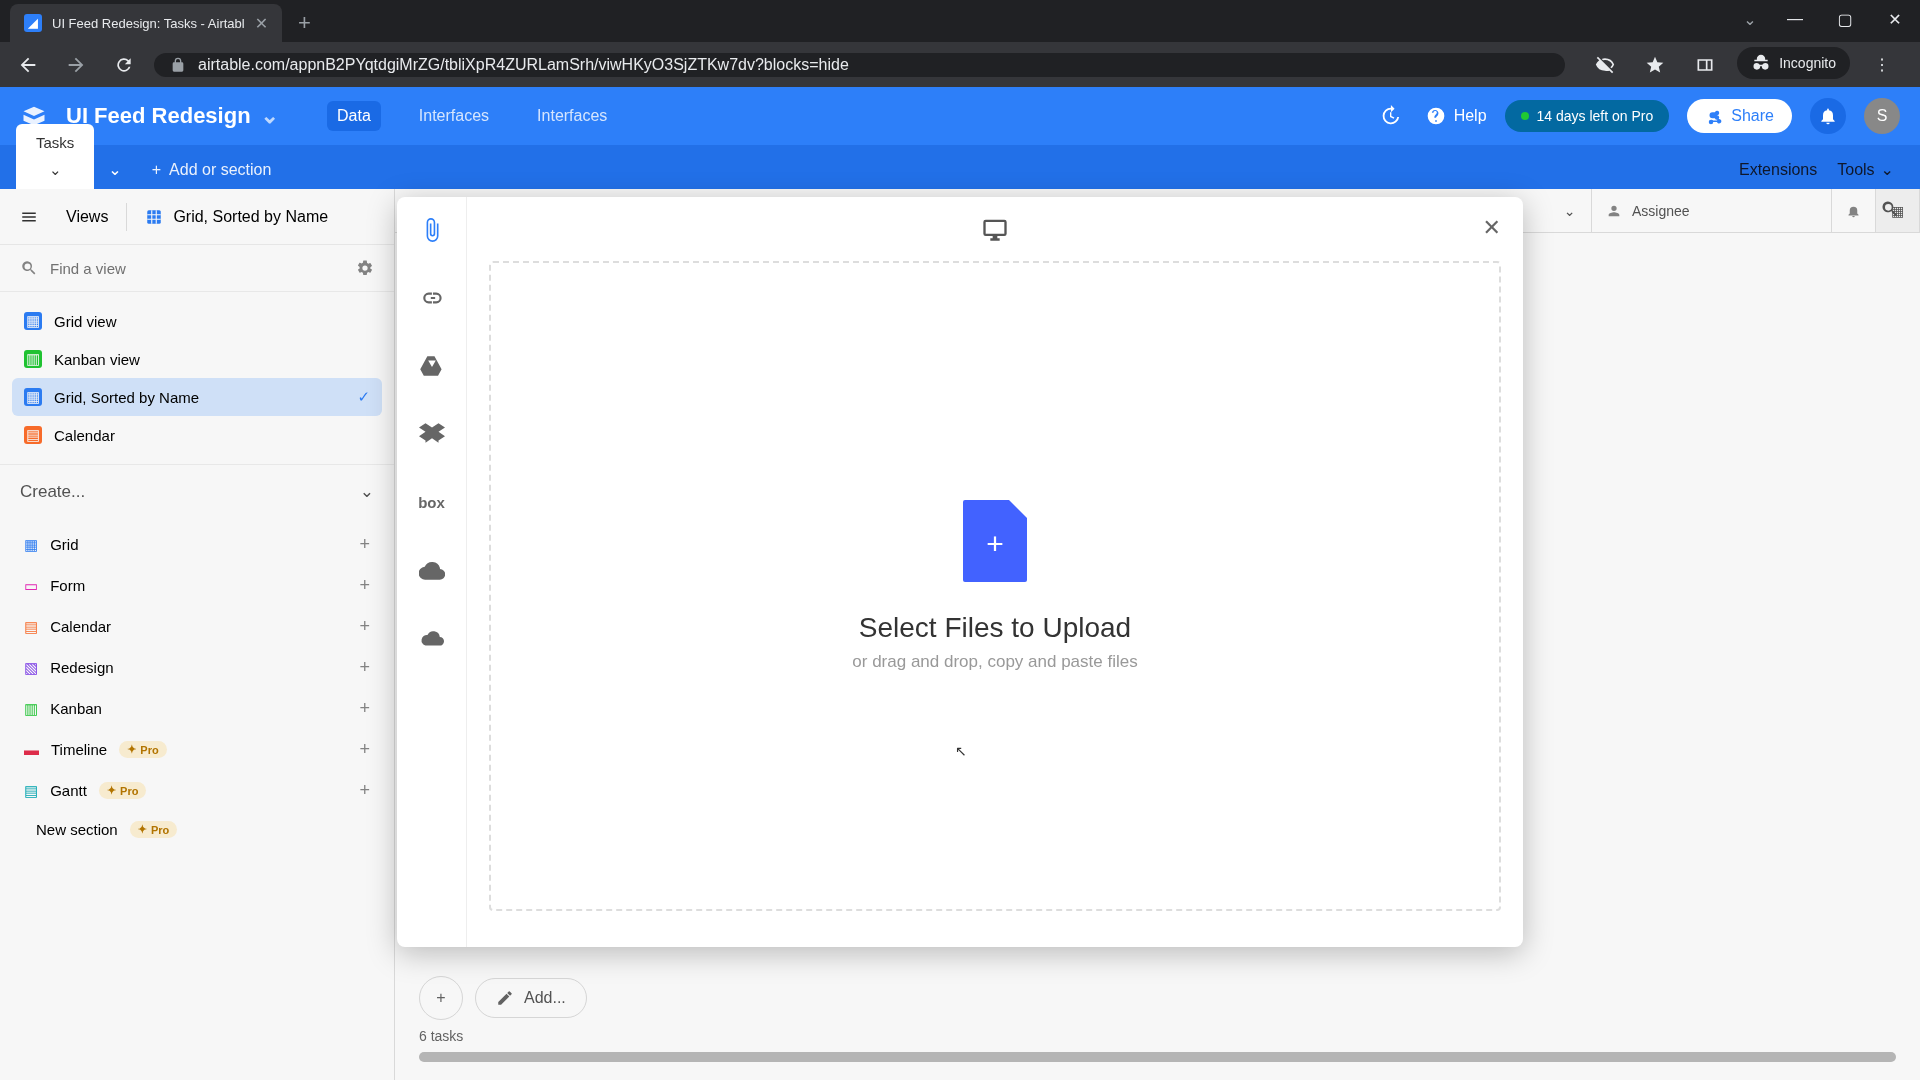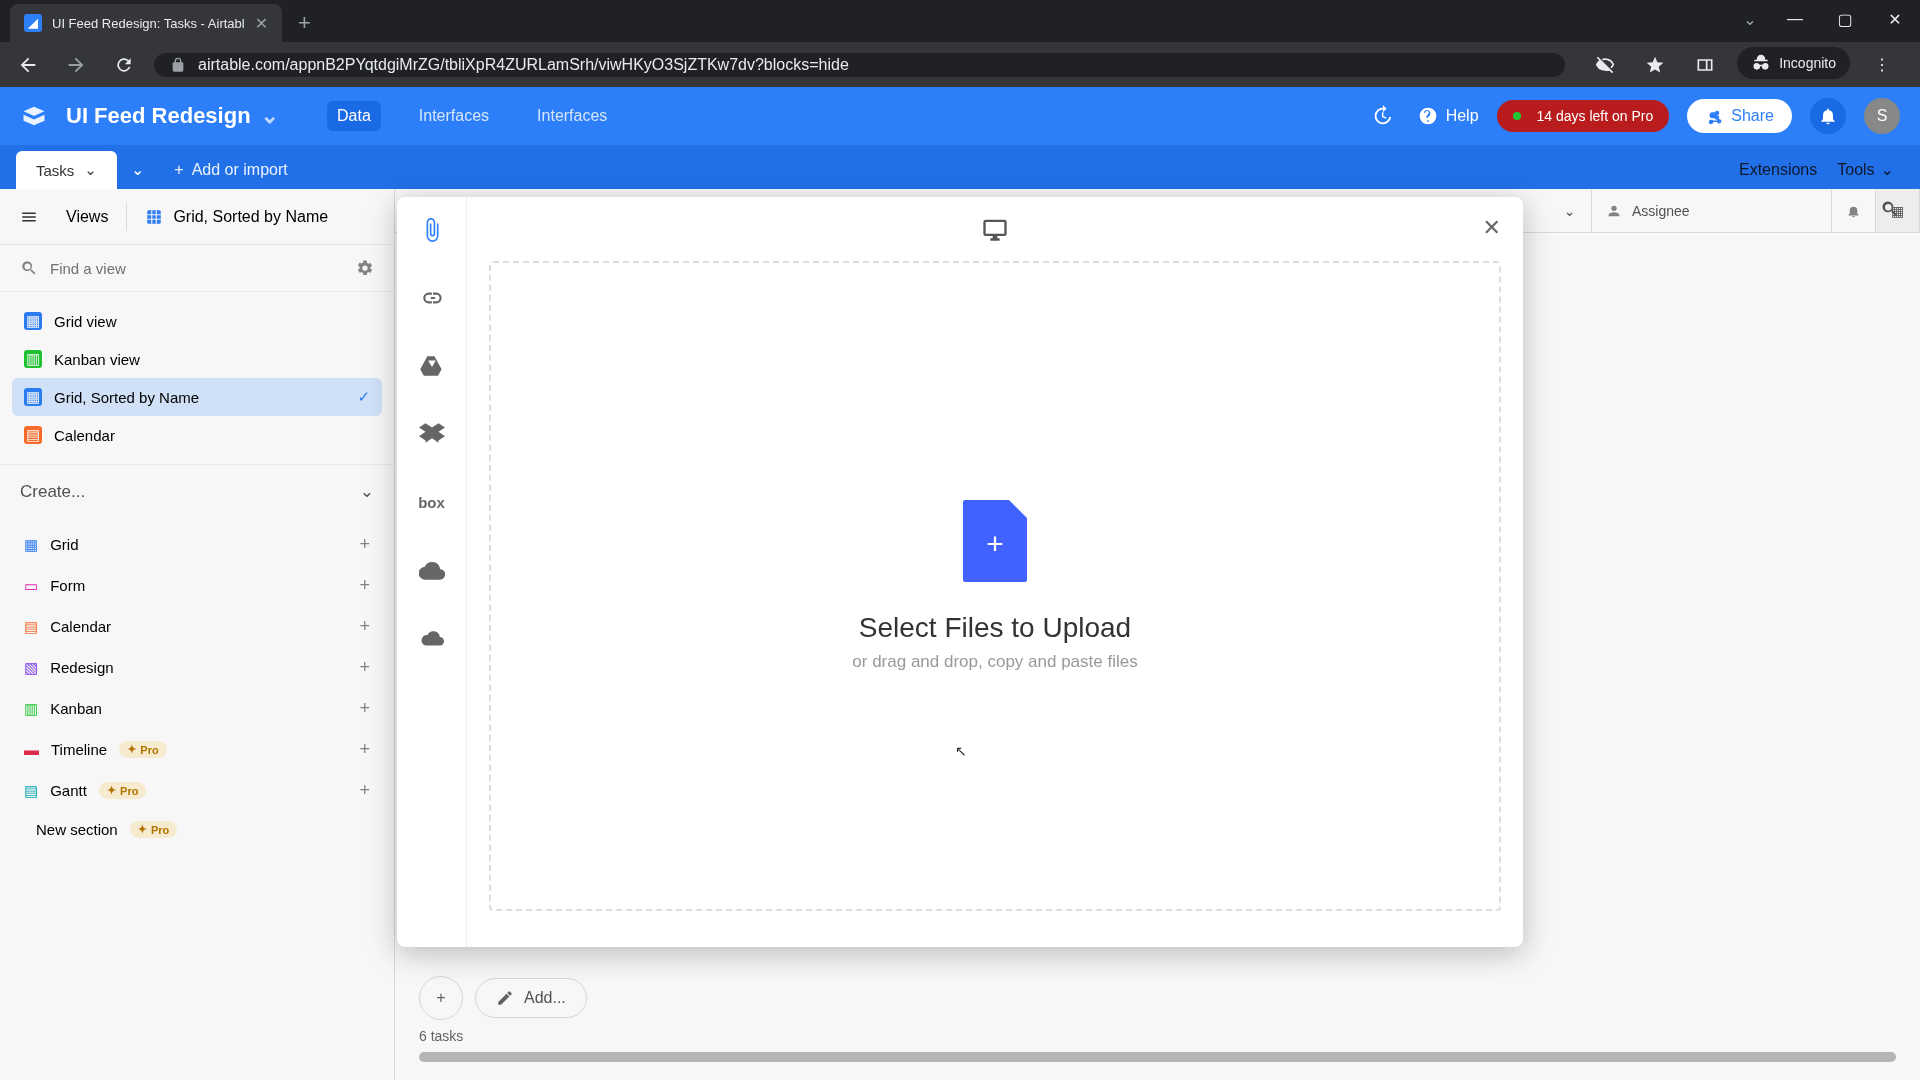--- a/index.html
+++ b/index.html
@@ -27,29 +27,29 @@
 
 
 .at-topbar { height: 58px; background: #2d7ff9; display:flex; align-items:center; padding: 0 20px; gap: 18px; color: #fff; }
 .at-logo { width: 28px; height: 28px; }
 .at-title { font-size: 22px; font-weight: 600; display:flex; align-items:center; gap:10px;}
 .at-title-caret { opacity: 0.7; }
 .at-tabs { display:flex; gap: 28px; margin-left: 30px; font-size: 16px; }
 .at-tab { opacity: 0.8; cursor:pointer; padding: 6px 10px;}
 .at-tab.active { background: #1a6ae5; border-radius: 6px; opacity: 1; }
 .at-top-right { margin-left: auto; display:flex; align-items:center; gap: 18px; }
-.trial-pill { background: #b91c1c; padding: 8px 16px; border-radius: 20px; display:flex; align-items:center; gap:16px; font-size: 14px;}
+.trial-pill { background: #0369a1; padding: 8px 16px; border-radius: 20px; display:flex; align-items:center; gap:8px; font-size: 14px;}
 .green-dot { width:8px; height:8px; background:#20c933; border-radius:50%; }
 .share-btn { background: #fff; color: #2d7ff9; padding: 8px 18px; border-radius: 20px; font-weight: 500; display:flex;align-items:center;gap:8px; cursor:pointer;}
 .icon-circle { width: 36px; height: 36px; background: #1a6ae5; border-radius: 50%; display:flex;align-items:center;justify-content:center; cursor:pointer;}
 .avatar { width: 36px; height: 36px; background: #888; border-radius: 50%; display:flex;align-items:center;justify-content:center; font-weight:500;}
 
 
 .table-bar { height: 44px; background: #2270e8; display:flex; align-items:flex-end; padding: 0 16px; }
-.table-tab { background: #fff; color: #333; padding: 10px 20px; border-radius: 6px 6px 0 0; font-size: 15px; display:flex;align-items:center;gap:10px; cursor:pointer;}
+.table-tab { background: #fff; color: #333; padding: 10px 20px; border-radius: 6px 6px 0 0; font-size: 15px; display:flex;align-items:center;gap:10px; cursor:pointer;flex-direction:column;}
 .table-chevron { padding: 10px 14px; color: #fff; cursor:pointer;}
 .add-import { color: #fff; padding: 10px 16px; display:flex;align-items:center;gap:8px; cursor:pointer; opacity:0.9;}
 .table-bar-right { margin-left:auto; display:flex; gap: 20px; color:#0f172a; padding: 10px 10px;}
 .tb-right-item { display:flex;align-items:center;gap:6px;cursor:pointer;}
 
 
 .main-area { display:flex; height: calc(1080px - 87px - 58px - 44px); background: #f7f7f7; position:relative;}
 
 
 .views-sidebar { width: 395px; background: #fff; border-right: 1px solid #e0e0e0; display:flex; flex-direction:column;}
@@ -227,21 +227,21 @@
 </div>
 
 <div class="table-bar">
   <div class="table-tab">
     <span>Tasks</span>
     <span>⌄</span>
   </div>
   <div class="table-chevron">⌄</div>
   <div class="add-import">
     <span>+</span>
-    <span>Add or import</span>
+    <span>Add or section</span>
   </div>
   <div class="table-bar-right">
     <div class="tb-right-item">
       <span>Extensions</span>
     </div>
     <div class="tb-right-item">
       <span>Tools</span>
       <span>⌄</span>
     </div>
   </div>

